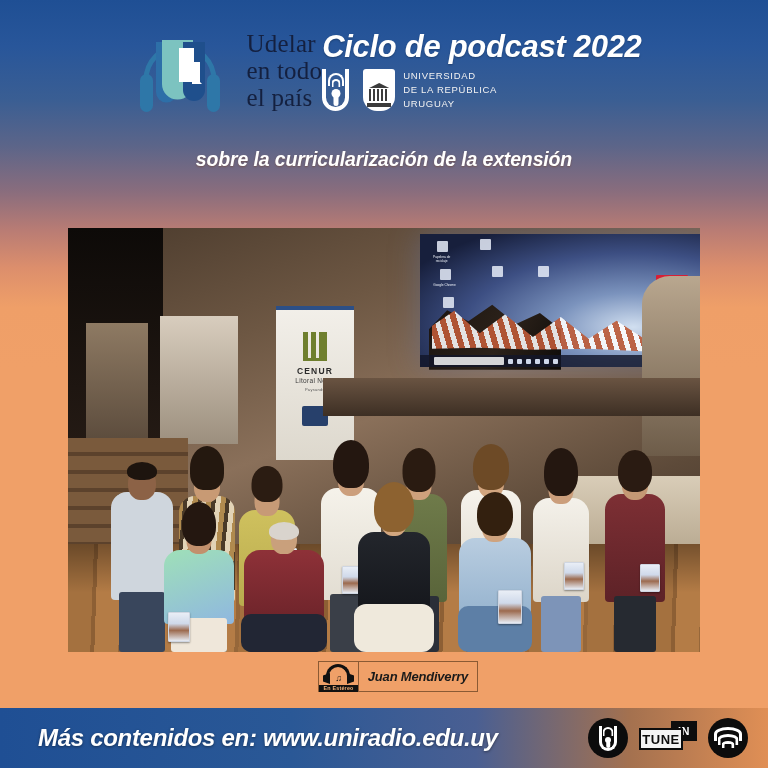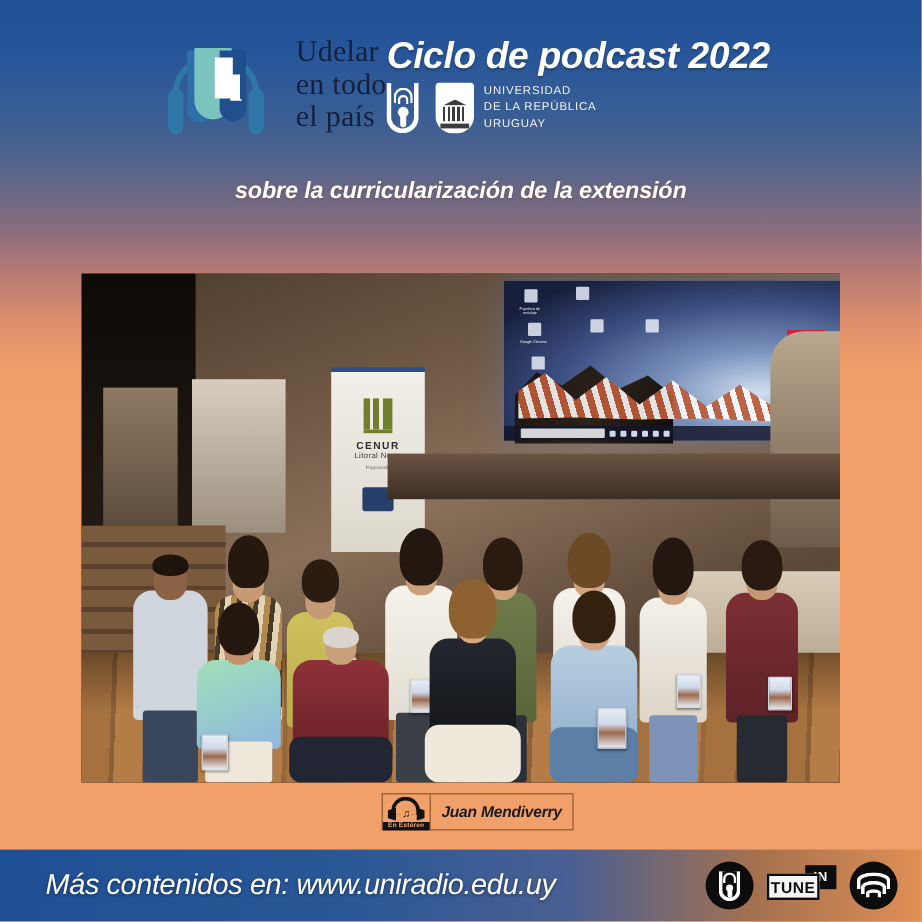--- a/index.html
+++ b/index.html
@@ -294,21 +294,21 @@
     font-size:13px;font-weight:bold;font-style:italic;letter-spacing:-.2px;
   }
 
   
   .footer{
     position:absolute;left:0;bottom:0;width:768px;height:60px;
     background:linear-gradient(90deg,#1f4f94 0%,#2a5896 38%,#4a5f92 62%,#a4714f 82%,#e08f55 100%);
     display:flex;align-items:center;
   }
   .footer .ftxt{
-    margin-left:38px;color:#ffffff;font-size:24px;font-weight:normal;font-style:italic;
+    margin-left:38px;color:#ffffff;font-size:24px;font-weight:bold;font-style:italic;
     letter-spacing:-.3px;white-space:nowrap;
     text-shadow:0 1px 3px rgba(0,0,0,.45);
   }
   .footer .icons{
     margin-left:auto;margin-right:20px;display:flex;align-items:center;gap:11px;
   }
   .ic-uniradio{
     width:40px;height:40px;border-radius:50%;background:#0c0c0c;position:relative;flex:none;
   }
   .ic-uniradio .ring{

